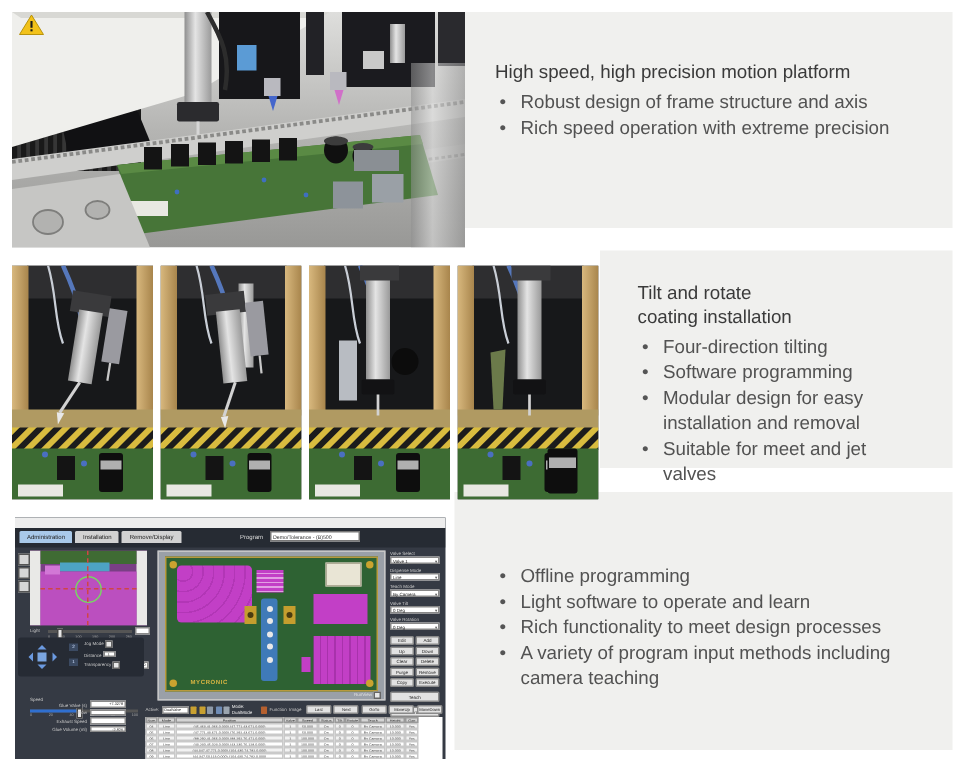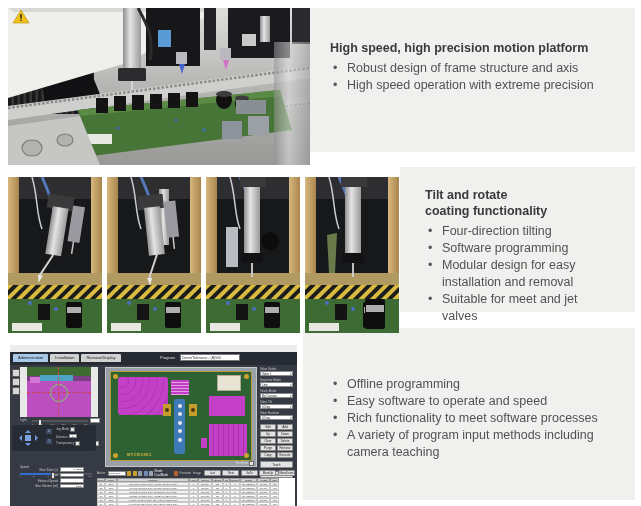--- a/index.html
+++ b/index.html
@@ -8,21 +8,21 @@
   .abs{position:absolute;}
   
   .panel{position:absolute;background:#f0f0ee;}
   #panel1{left:310px;top:8px;width:325px;height:144px;}
   #panel2{left:400px;top:167px;width:235px;height:145px;}
   #panel3{left:303px;top:328px;width:332px;height:172px;}
   .txt{position:absolute;}
   #txt1{left:20px;top:32px;width:295px;}
   #txt2{left:25px;top:20px;width:190px;}
   #txt3{left:27px;top:44px;width:298px;}
-  .sec-title{font-weight:bold;font-size:12.5px;color:#3a3a3a;line-height:16px;margin:0;}
+  .sec-title{font-weight:normal;font-size:12.5px;color:#3a3a3a;line-height:16px;margin:0;}
   .feat{list-style:none;margin:4px 0 0 0;padding:0;}
   .feat li{position:relative;padding-left:17px;font-size:12.5px;color:#525252;line-height:17px;}
   .feat li::before{content:"•";position:absolute;left:3px;top:0;color:#555;}
   
   .photo{position:absolute;display:block;}
   
   .sw{position:absolute;left:10px;top:345px;width:287px;height:161px;background:#353a44;overflow:hidden;
       font-family:"Liberation Sans",sans-serif;}
   .menubar{position:absolute;left:0;top:0;width:287px;height:7px;background:#ededed;white-space:nowrap;padding-left:3px;box-sizing:border-box;}
   .menubar span{display:inline-block;font-size:4px;line-height:7px;color:#333;margin-right:5px;}
@@ -113,44 +113,44 @@
   .c6{width:7px;}.c7{width:10px;}.c8{width:17px;}.c9{width:13px;}.c10{width:9px;}
 </style>
 </head>
 <body>
 
 <div class="panel" id="panel1">
   <div class="txt" id="txt1">
     <div class="sec-title">High speed, high precision motion platform</div>
     <ul class="feat">
         <li>Robust design of frame structure and axis</li>
-        <li>High speed operation with extreme precision</li>
+        <li>Rich speed operation with extreme precision</li>
       </ul>
   </div>
 </div>
 
 <div class="panel" id="panel2">
   <div class="txt" id="txt2">
     <div class="sec-title">Tilt and rotate</div>
-    <div class="sec-title">coating functionality</div>
+    <div class="sec-title">coating installation</div>
     <ul class="feat">
         <li>Four-direction tilting</li>
         <li>Software programming</li>
         <li>Modular design for easy installation and removal</li>
         <li>Suitable for meet and jet valves</li>
       </ul>
   </div>
 </div>
 
 <div class="panel" id="panel3">
   <div class="txt" id="txt3">
     <ul class="feat">
         <li>Offline programming</li>
-        <li>Easy software to operate and speed</li>
-        <li>Rich functionality to meet software processes</li>
+        <li>Light software to operate and learn</li>
+        <li>Rich functionality to meet design processes</li>
         <li>A variety of program input methods including camera teaching</li>
       </ul>
   </div>
 </div>
 
 <svg class="photo" style="left:8px;top:8px" width="302" height="157" viewBox="0 0 302 157">
   <defs>
     <linearGradient id="metal" x1="0" y1="0" x2="0" y2="1">
       <stop offset="0" stop-color="#dededc"></stop>
         <stop offset="0.5" stop-color="#b5b5b3"></stop>

